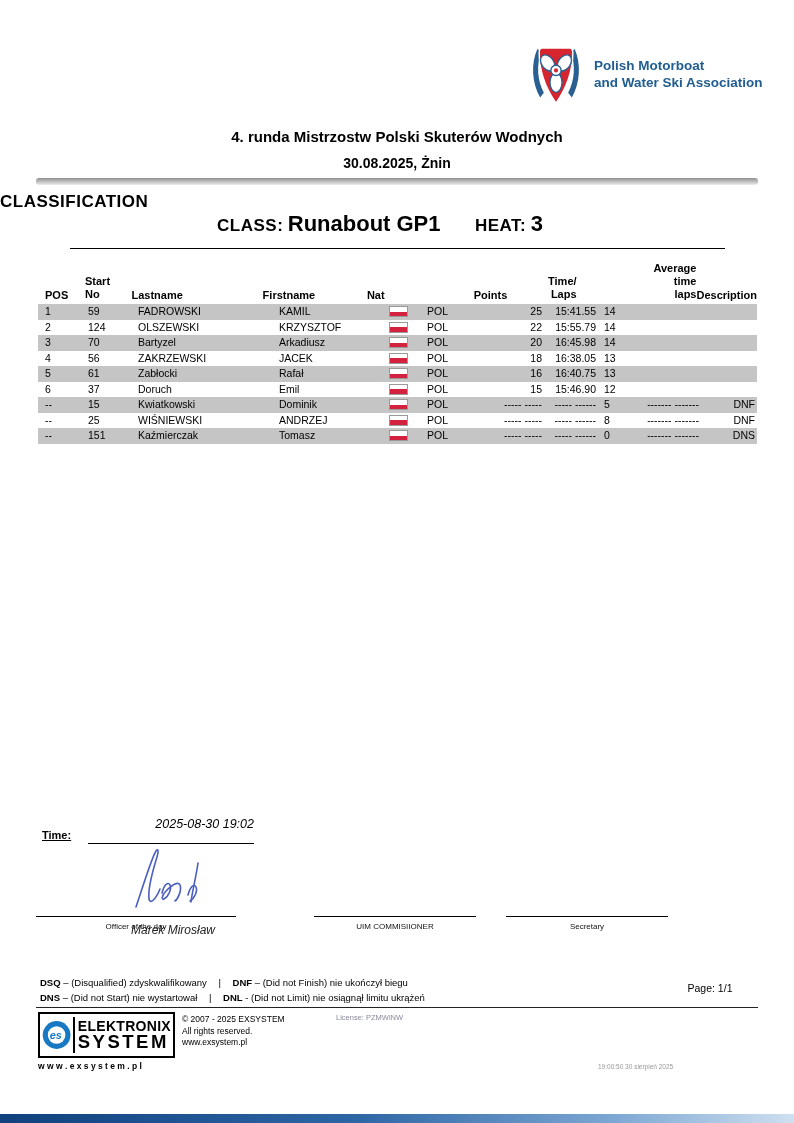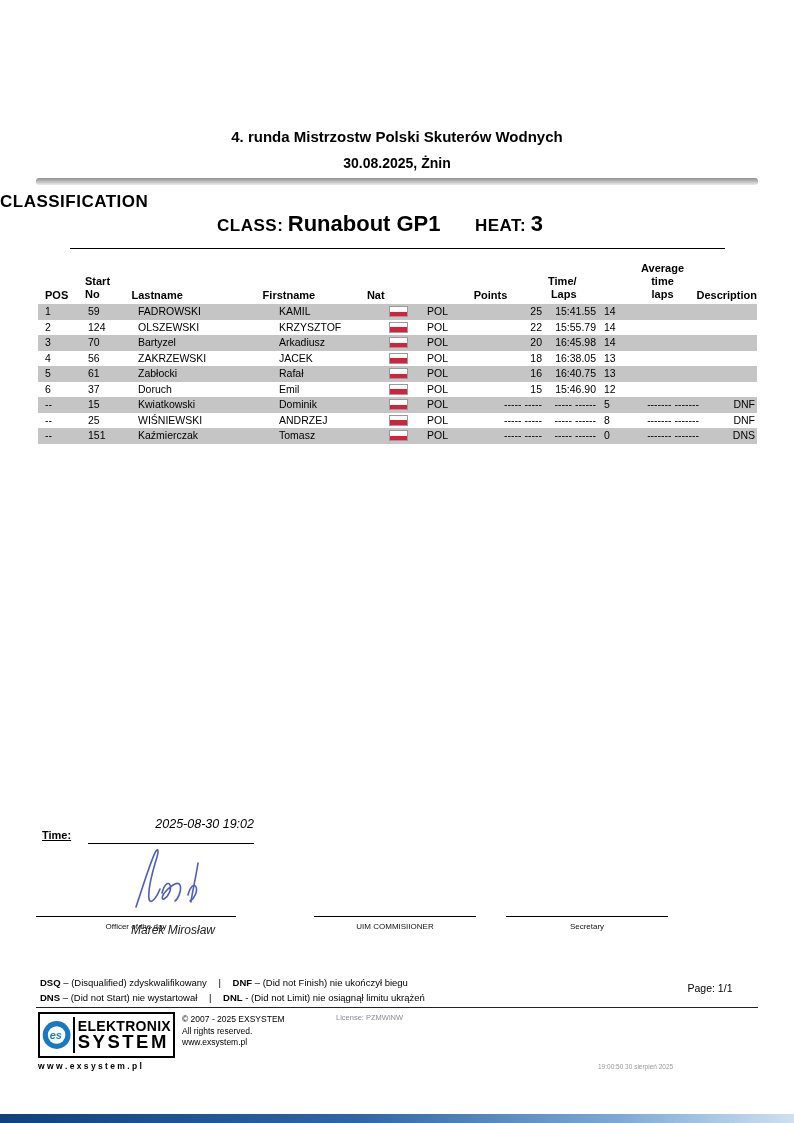--- a/index.html
+++ b/index.html
@@ -36,21 +36,21 @@
   .c-first{ width:110px; }
   .c-flag { width:24px; display:flex; align-items:center; }
   .c-nat  { width:53px; padding-left:14px; }
   .c-pts  { width:82px; text-align:right; padding-right:6px; }
   .c-time { width:48px; text-align:right; }
   .c-laps { width:30px; padding-left:8px; }
   .c-avg  { width:73px; text-align:right; }
   .c-desc { flex:1; text-align:right; padding-right:2px; }
   .h-nat  { width:77px; padding-left:2px; }
   .h-timelaps { width:78px; text-align:right; padding-right:10px; }
-  .h-avg  { width:73px; text-align:center;margin-left:42px; }
+  .h-avg  { width:73px; text-align:right;margin-left:42px; }
   .h-desc { flex:1; text-align:right; }
   .flag { width:19px; height:11px; border:1px solid #9a9a9a; display:block; }
   .flag .ftop { display:block; height:4.5px; background:#fff; }
   .flag .fbot { display:block; height:4.5px; background:#d4213d; }
   
   .time-label { position:absolute; top:829px; left:42px; font-size:11px; font-weight:bold;text-decoration:underline; }
   .time-value { position:absolute; top:817px; left:92px; width:162px; text-align:right; font-style:italic; font-size:12.5px; }
   .time-underline { position:absolute; top:843px; left:88px; width:166px; border-top:1.3px solid #000; }
   .signature-svg { position:absolute; top:845px; left:118px; width:122px; height:68px; }
   .sig-name { position:absolute; top:899px; left:131px; font-style:italic; font-size:12px; color:#222;margin-top:24px; }
@@ -76,20 +76,38 @@
   .license   { position:absolute; top:1013px; left:336px; font-size:7.5px; color:#8a8a9a; }
   .printed-at{ position:absolute; top:1063px; left:598px; font-size:6.5px; color:#999; }
   .bottom-bar{ position:absolute; bottom:0; left:0; width:794px; height:9px;
                background:linear-gradient(90deg,#10417e 0%,#2e66a5 45%,#7fa9d4 78%,#cfe0f0 100%); }
 </style>
 </head>
 <body>
 
 <div class="page">
 
+  <div class="logo-block">
+    <svg class="shield-svg" viewBox="0 0 60 66">
+      <path d="M10,4 C3,20 4,40 13,56 L17,51 C10,38 9,21 14,7 Z" fill="#2a6091"></path>
+      <path d="M50,4 C57,20 56,40 47,56 L43,51 C50,38 51,21 46,7 Z" fill="#2a6091"></path>
+      <path d="M15,3 L45,3 C47,3 48,5 48,8 C48,27 42,45 30,62 C18,45 12,27 12,8 C12,5 13,3 15,3 Z" fill="#d6252e" stroke="#ffffff" stroke-width="1.6"></path>
+      <g fill="#ffffff" stroke="#2a6091" stroke-width="1.5">
+        <ellipse cx="21" cy="19" rx="6.5" ry="9.5" transform="rotate(-35 21 19)"></ellipse>
+        <ellipse cx="39" cy="19" rx="6.5" ry="9.5" transform="rotate(35 39 19)"></ellipse>
+        <ellipse cx="30" cy="40" rx="6.5" ry="10.5"></ellipse>
+      </g>
+      <circle cx="30" cy="27" r="5.5" fill="#ffffff" stroke="#2a6091" stroke-width="1.5"></circle>
+      <circle cx="30" cy="27" r="2.2" fill="#d6252e"></circle>
+    </svg>
+    <div class="assoc-text">
+      <div>Polish Motorboat</div>
+      <div>and Water Ski Association</div>
+    </div>
+  </div>
 
   <div class="event-title">4. runda Mistrzostw Polski Skuterów Wodnych</div>
   <div class="event-date">30.08.2025, Żnin</div>
   <div class="divider-bar"></div>
 
   <div class="classification-heading">CLASSIFICATION</div>
   <div class="class-line">
     <span class="lbl">CLASS:</span>
     <span class="big">Runabout GP1</span>
     <span class="lbl heat-lbl">HEAT:</span>

